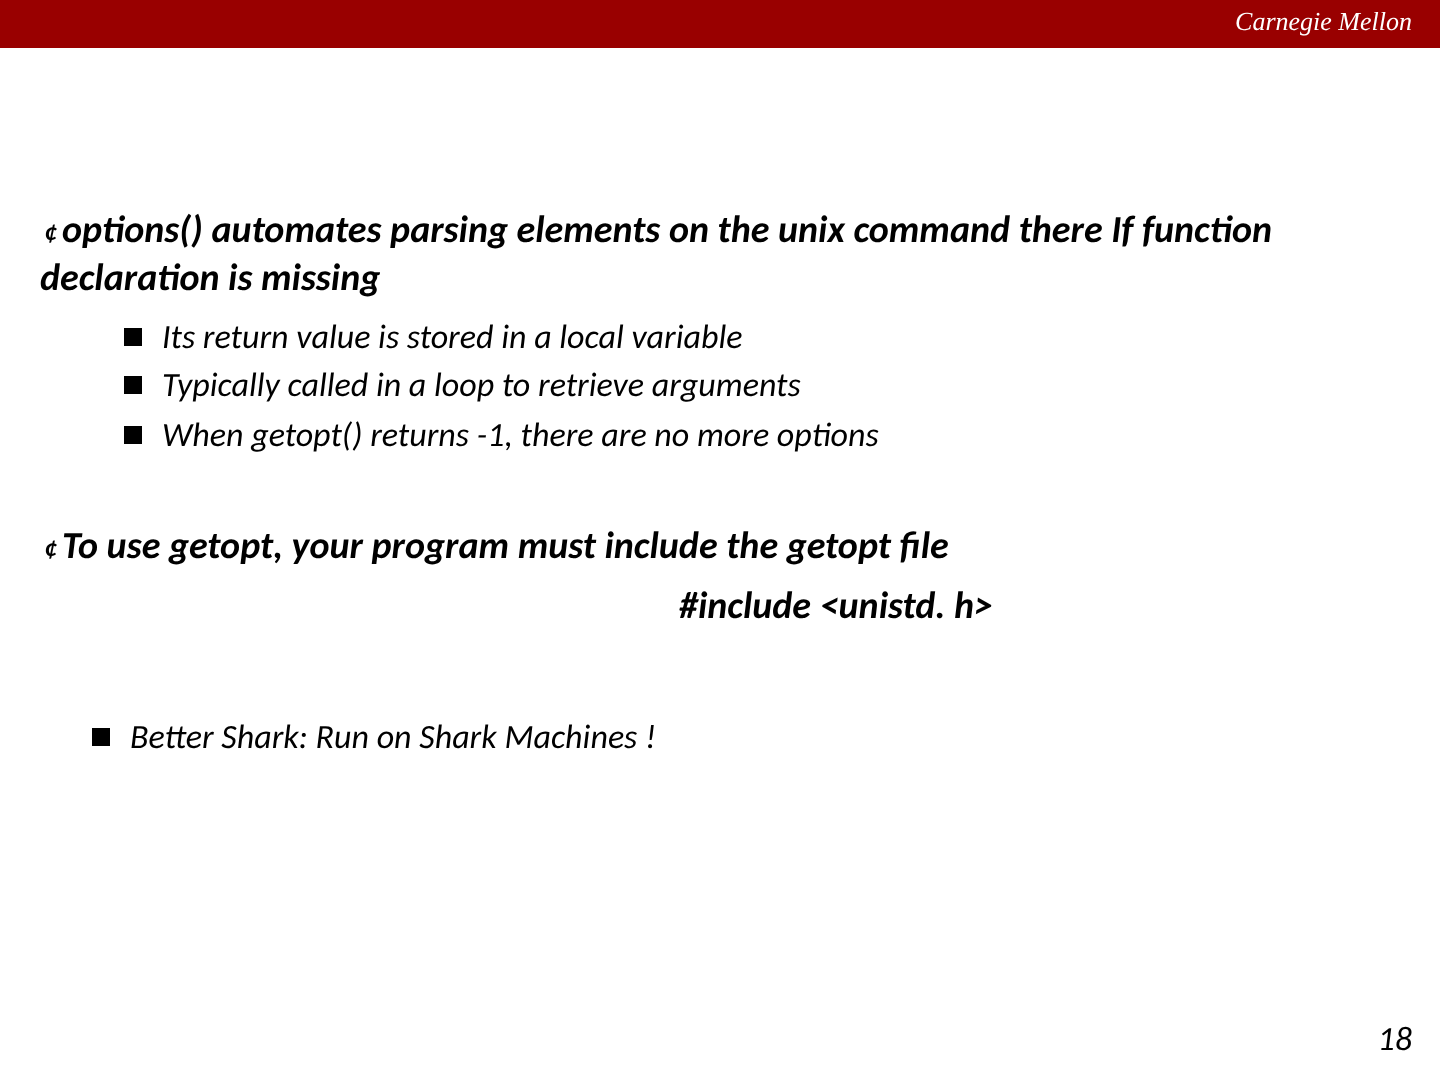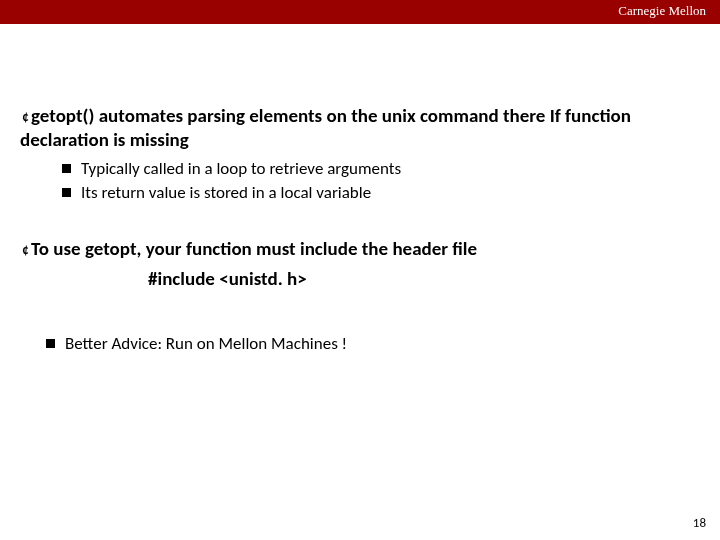--- a/index.html
+++ b/index.html
@@ -1,62 +1,63 @@
 <!DOCTYPE html>
 <html><head>
 <meta charset="utf-8">
 <style>
-  * { margin: 0; padding: 0; box-sizing: border-box; }
+  * { margin: 0; padding: 0; box-sizing: border-box; font-style: italic; }
   html, body { width: 720px; height: 540px; font-family: Calibri, "Segoe UI", Arial, sans-serif; background: #fff; color: #000; overflow: hidden; }
   .slide { position: relative; width: 720px; height: 540px; }
   .topbar { position: absolute; top: 0; left: 0; width: 720px; height: 24px; background: #990000; }
   .brand { position: absolute; top: 3px; right: 14px; color: #fff; font-size: 13px; font-family: Georgia, "Times New Roman", serif; }
   .title { position: absolute; top: 42px; left: 24px; font-size: 32px; font-weight: 700; }
   .body { position: absolute; top: 104px; left: 20px; width: 668px; font-size: 19px; line-height: 1.25; }
   .point { margin-bottom: 6px; }
   .bullet-circle { display: inline-block; width: 11px; text-align: center; font-size: 13px; vertical-align: 1px; }
   .bold { font-weight: 700; }
   .sublist { margin: 6px 0 14px 42px; font-size: 17px; line-height: 1.35; }
   .sublist li { list-style: none; margin-bottom: 2px; }
   .sq { display: inline-block; width: 9px; height: 9px; background: #000; margin-right: 10px; vertical-align: 1px; }
-  .include { margin-left: 128px; font-weight: 700; }
+  .include { margin-left: 128px; font-weight: 700; text-align: center; }
   .gap { height: 18px; }
-  .pagenum { position: absolute; bottom: 10px; right: 14px; font-size: 13px; }
+  .pagenum { position: absolute; bottom: 10px; right: 14px; font-size: 17px; }
 </style>
 </head>
 <body>
 
 <div class="slide">
   <div class="topbar">
     <div class="brand">Carnegie Mellon</div>
   </div>
 
 
   <div class="body">
 
     <div class="point bold">
-      <span class="bullet-circle">¢</span><span>getopt()</span><span> automates parsing elements on the unix command there If function declaration is missing</span>
+      <span class="bullet-circle">¢</span><span>options()</span><span> automates parsing elements on the unix command there If function declaration is missing</span>
     </div>
 
     <ul class="sublist">
+      <li><span class="sq"></span><span>Its return value is stored in a local variable</span></li>
       <li><span class="sq"></span><span>Typically called in a loop to retrieve arguments</span></li>
-      <li><span class="sq"></span><span>Its return value is stored in a local variable</span></li>
+      <li><span class="sq"></span><span>When getopt() returns -1, there are no more options</span></li>
     </ul>
 
     <div class="gap"></div>
 
     <div class="point bold">
-      <span class="bullet-circle">¢</span><span>To use getopt, your function must include the header  file</span>
+      <span class="bullet-circle">¢</span><span>To use getopt, your program must include the getopt  file</span>
     </div>
     <div class="include">#include &lt;unistd. h&gt;</div>
 
     <div class="gap"></div>
     <div class="gap"></div>
 
 
     <ul class="sublist" style="margin-left:26px">
-      <li><span class="sq"></span><span>Better Advice: Run on Mellon Machines !</span></li>
+      <li><span class="sq"></span><span>Better Shark: Run on Shark Machines !</span></li>
     </ul>
 
   </div>
 
   <div class="pagenum">18</div>
 </div>
 
 </body></html>

